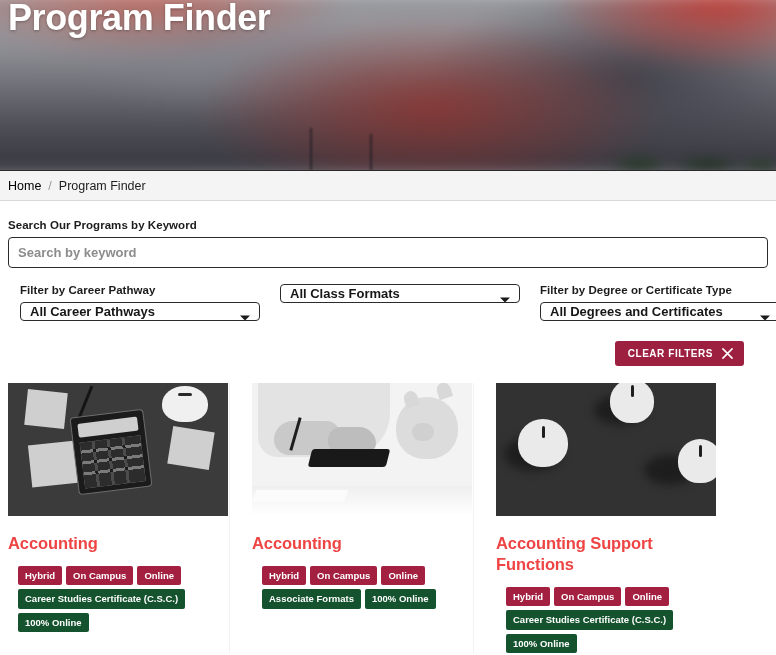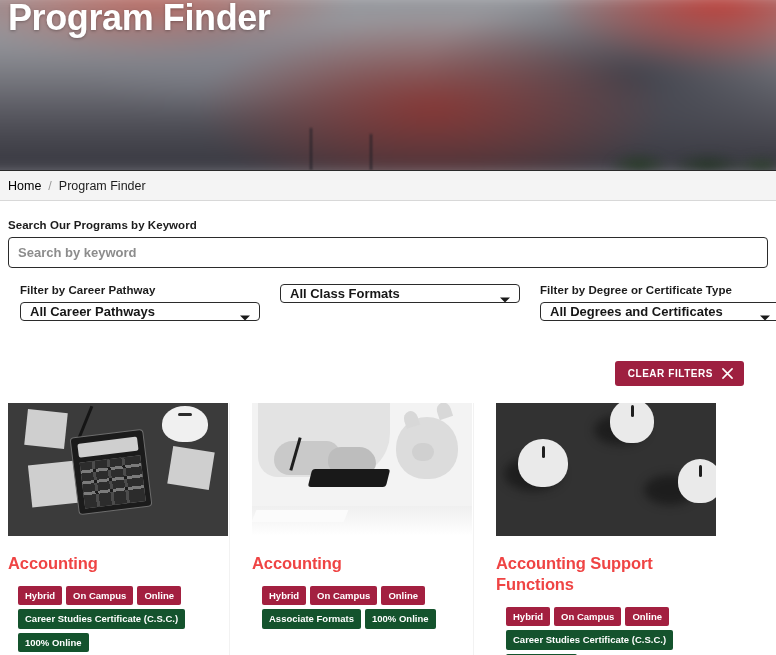--- a/index.html
+++ b/index.html
@@ -168,21 +168,21 @@
     width: 0; height: 0;
     border-left: 5px solid transparent;
     border-right: 5px solid transparent;
     border-top: 5px solid #1a1a1a;
     pointer-events: none;
   }
 
   .clear-row {
     display: flex;
     justify-content: flex-end;
-    margin-top: 28px;
+    margin-top: 8px;
     padding-right: 8px;
   }
   .clear-btn {
     display: inline-flex;
     align-items: center;
     gap: 9px;
     background: #9e2040;
     border: none;
     border-radius: 3px;
     color: #fff;

